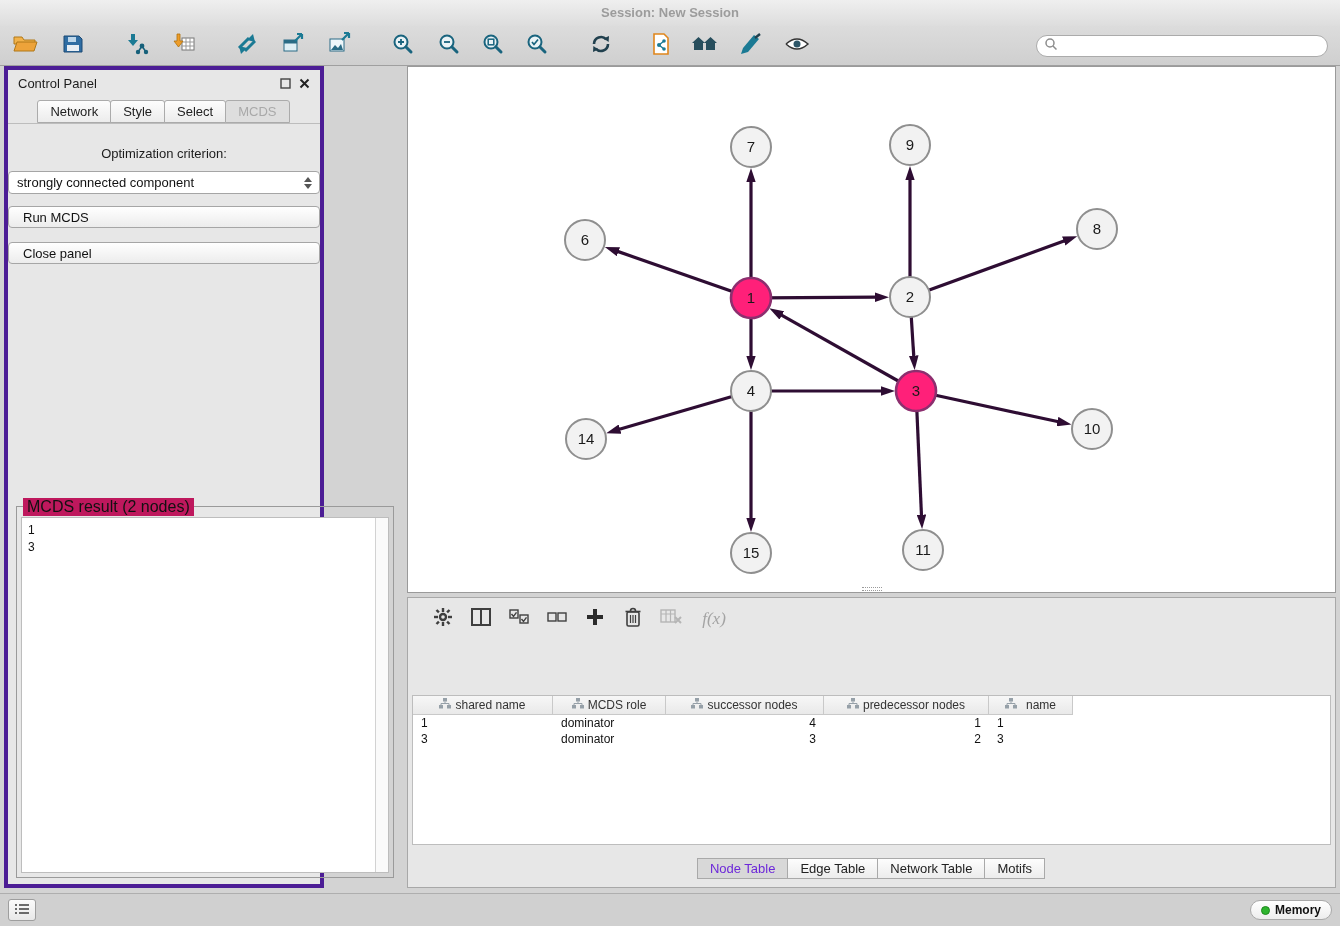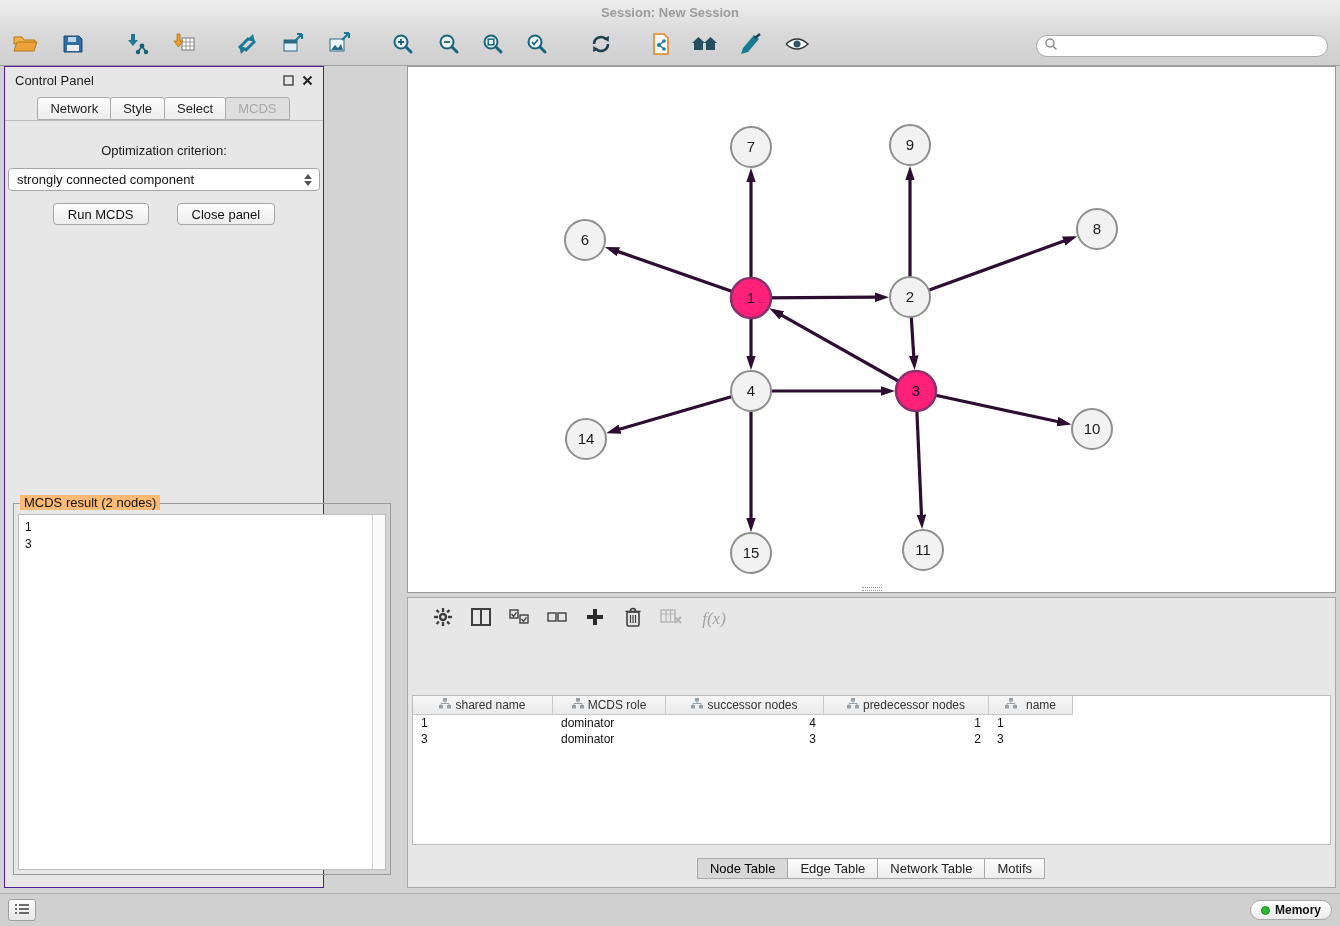--- a/index.html
+++ b/index.html
@@ -19,38 +19,38 @@
     border:1px solid #ababab; border-radius:11px; display:flex; align-items:center; padding-left:7px; }
   .searchbox input { border:none; outline:none; flex:1; height:18px; font-size:12px; background:transparent; }
 
   
   .panel-header { height:26px; display:flex; align-items:center; font-size:13px; color:#1c1c1c; padding:0 10px; }
   .panel-header .spacer { flex:1; }
   .hdr-ico { margin-left:8px; display:flex; align-items:center; }
 
   
   .control-panel { position:absolute; left:4px; top:66px; width:320px; height:822px;
-    background:#e7e7e7; border:1px solid #4c1d95; }
+    background:#e7e7e7; border:4px solid #4c1d95; }
   .cp-tabs { display:flex; justify-content:center; border-bottom:1px solid #bdbdbd; padding-top:4px; }
   .cp-tabs .tab { font-size:13px; padding:3px 12px; border:1px solid #ababab; margin-left:-1px;
     background:linear-gradient(#fdfdfd,#ececec); color:#222; border-radius:3px 3px 0 0; }
   .cp-tabs .tab.active { background:#dedede; color:#a9a9a9; }
   .opt-label { text-align:center; font-size:13px; color:#1c1c1c; margin-top:22px; }
   .dropdown { position:relative; margin:10px auto 0 auto; width:312px; height:23px; background:#fff;
     border:1px solid #a5a5a5; border-radius:4px; font-size:13px; color:#111;
     display:flex; align-items:center; padding-left:8px; }
   .spin { position:absolute; right:7px; top:50%; transform:translateY(-50%); display:flex; flex-direction:column; gap:2px; }
   .spin i { display:block; width:0; height:0; border-left:4px solid transparent; border-right:4px solid transparent; }
   .spin .up { border-bottom:5px solid #555; }
   .spin .down { border-top:5px solid #555; }
-  .cp-buttons { display:flex; justify-content:center; gap:28px; margin-top:12px; }
+  .cp-buttons { display:flex; justify-content:center; gap:14px; margin-top:12px;flex-direction:column; }
   .btn { height:22px; padding:0 14px; font-size:13px; color:#111; background:linear-gradient(#ffffff,#ececec);
     border:1px solid #a6a6a6; border-radius:4px; display:flex; align-items:center; }
   .result-box { position:absolute; left:8px; top:436px; width:378px; height:372px; border:1px solid #9a9a9a; }
-  .result-legend { position:absolute; top:-9px; left:6px; background:#fdba74; padding:0 4px; font-size:13px; color:#111; }
+  .result-legend { position:absolute; top:-9px; left:6px; background:#be185d; padding:0 4px; font-size:16px; color:#111; }
   .result-inner { position:absolute; left:4px; right:4px; top:10px; bottom:4px; background:#fff; border:1px solid #bdbdbd; display:flex; }
   .result-text { flex:1; font-size:12px; color:#111; padding:4px 6px; white-space:pre-line; line-height:17px; }
   .result-scroll { width:13px; border-left:1px solid #d2d2d2; background:#fafafa; }
 
   
   .net-window { position:absolute; left:407px; top:66px; width:929px; height:527px;
     border:1px solid #9a9a9a; background:#fff; }
   .net-titlebar { height:20px; background:linear-gradient(#ececec,#d6d6d6); border-bottom:1px solid #a8a8a8;
     display:flex; align-items:center; position:relative; }
   .lights { display:flex; gap:8px; margin-left:8px; }
@@ -67,21 +67,21 @@
   .fx { font-family:"Liberation Serif", serif; font-style:italic; font-size:17px; color:#a3a3a3; }
   .table-wrap { position:absolute; left:4px; right:4px; top:70px; bottom:42px; background:#fff; border:1px solid #bdbdbd; overflow:hidden;margin-top:27px; }
   .thead { display:flex; }
   .th { height:19px; background:linear-gradient(#f7f7f7,#e9e9e9); border-right:1px solid #c9c9c9; border-bottom:1px solid #c9c9c9;
     font-size:12px; color:#333; display:flex; align-items:center; justify-content:center; gap:4px; }
   .tr { display:flex; height:16px; }
   .td { font-size:12px; color:#111; padding:1px 8px 0 8px; overflow:hidden; white-space:nowrap; }
   .tp-tabs { position:absolute; left:0; right:0; bottom:8px; display:flex; justify-content:center; }
   .tp-tabs .tab { font-size:13px; padding:2px 12px; border:1px solid #a9a9a9; margin-left:-1px;
     background:linear-gradient(#fdfdfd,#ececec); color:#222; }
-  .tp-tabs .tab.active { background:#d8d8d8; color:#000000; }
+  .tp-tabs .tab.active { background:#d8d8d8; color:#6d28d9; }
 
   
   .statusbar { position:absolute; left:0; bottom:0; width:1340px; height:33px; background:#d0d0d0;
     border-top:1px solid #aeaeae; display:flex; align-items:center; padding:0 8px; }
   .list-btn { width:28px; height:22px; border:1px solid #9e9e9e; border-radius:3px; background:linear-gradient(#fbfbfb,#e8e8e8);
     display:flex; align-items:center; justify-content:center; }
   .memory-btn { margin-left:auto; height:20px; border:1px solid #a9a9a9; border-radius:10px;
     background:linear-gradient(#ffffff,#ededed); display:flex; align-items:center; gap:5px; padding:0 10px; font-size:12px; color:#111;font-weight:bold; }
   .mem-dot { width:9px; height:9px; border-radius:50%; background:#2fb52f; border:1px solid #1d8a1d; }
 </style>

